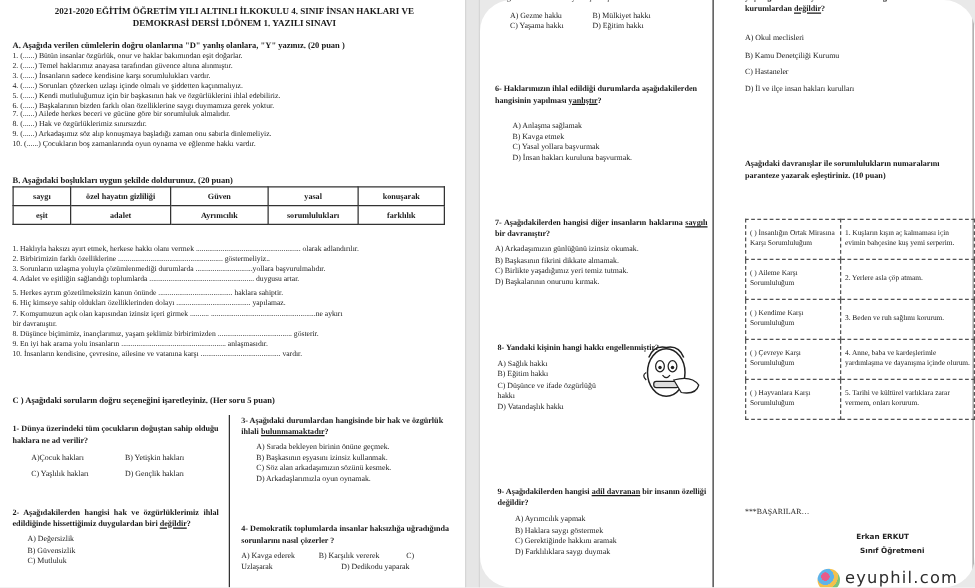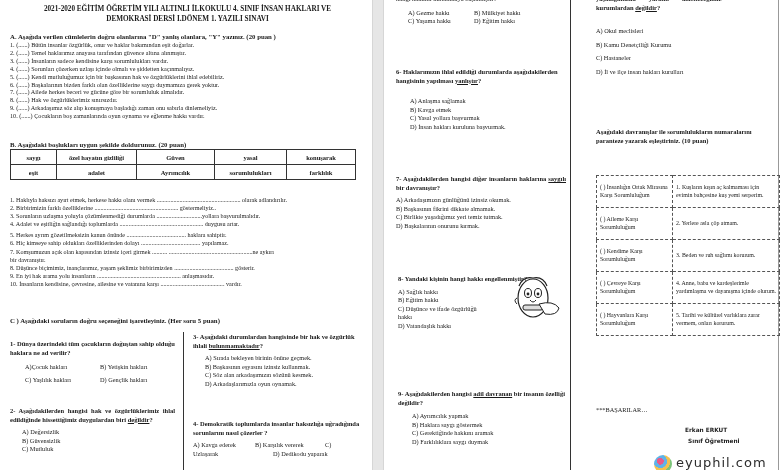--- a/index.html
+++ b/index.html
@@ -1,20 +1,20 @@
 <!DOCTYPE html>
 <html><head>
 <meta charset="utf-8">
 <style>
   * { box-sizing: border-box; margin: 0; padding: 0; }
   html, body { width: 780px; height: 470px; overflow: hidden; background: #e9e9e9; }
   body { position: relative; font-family: "Liberation Serif", serif; color: #1a1a1a; }
   .page { position: absolute; background: #fff; overflow: hidden; }
   #page1 { left: 0; top: 0; width: 372px; height: 470px; }
-  #page2 { left: 384px; top: 0; width: 396px; height: 470px; }
+  #page2 { left: 384px; top: 0; width: 396px; height: 470px; border-radius: 25px; }
   .gutter { position: absolute; left: 372px; top: 0; width: 12px; height: 470px; background: #e6e6e6; border-left: 1px solid #d6d6d6; border-right: 1px solid #d6d6d6; }
 
   .title { position: absolute; left: 10px; top: 5px; width: 355px; text-align: center; font-weight: bold; font-size: 7.2px; line-height: 9.5px; }
   .sec-head { position: absolute; left: 10px; font-weight: bold; font-size: 6.8px; line-height: 9px; white-space: nowrap; }
   .tf-list { position: absolute; left: 10px; top: 41px; font-size: 6.2px; line-height: 7.9px; }
   .tf-list div { white-space: nowrap; }
 
   table.words { position: absolute; left: 10px; top: 149px; width: 346px; border-collapse: collapse; font-size: 6.5px; font-weight: bold; text-align: center; }
   table.words td { border: 1px solid #333; height: 15px; }
 

